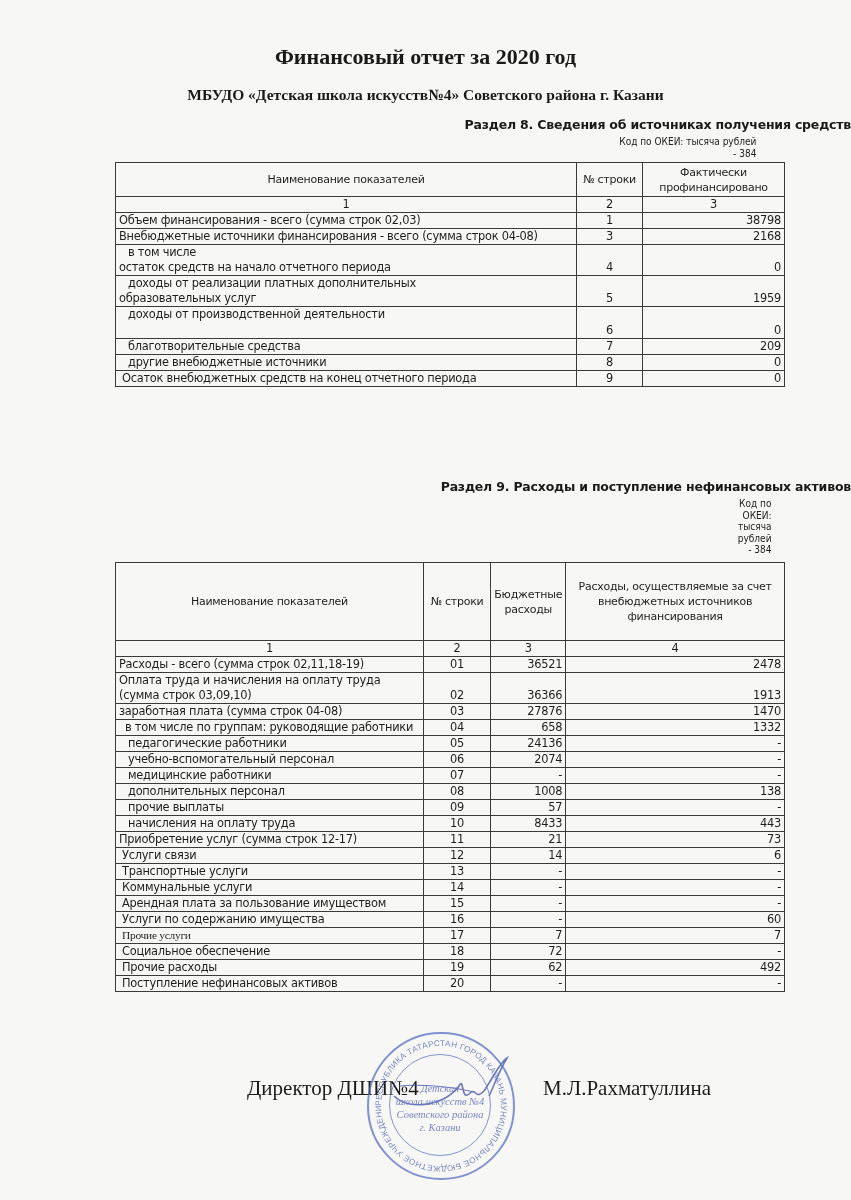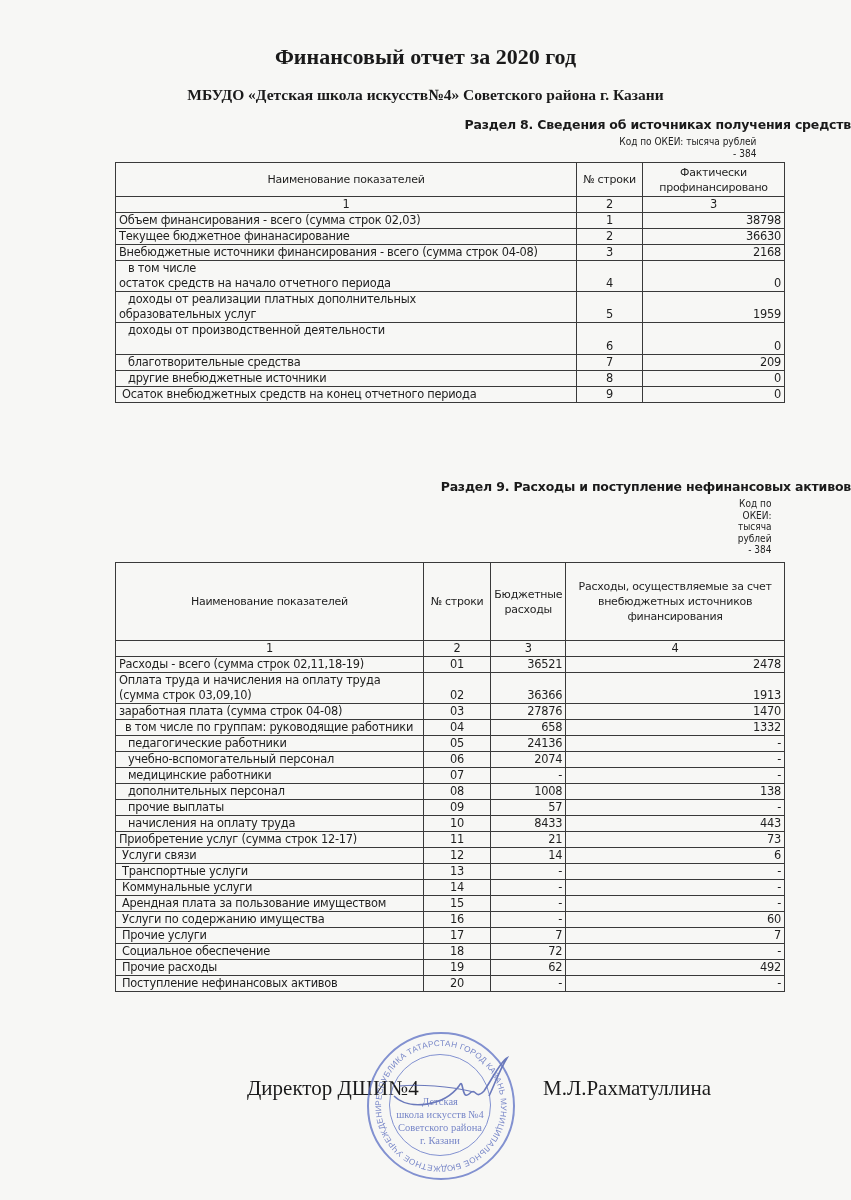--- a/index.html
+++ b/index.html
@@ -37,22 +37,22 @@
   }
   .stamp {
     position: absolute; left: 367px; top: 1032px; width: 144px; height: 144px; border-radius: 50%;
     border: 2px solid #5b6fc4; opacity: 0.75;
   }
   .stamp-inner {
     position: absolute; left: 20px; top: 20px; width: 100px; height: 100px; border-radius: 50%;
     border: 1.5px solid #5b6fc4;
   }
   .stamp-text {
-    position: absolute; left: 0; width: 100%; top: 40px; text-align: center; color: #4b5fb8;
-    font-family: "Liberation Serif", serif; font-size: 10.5px; line-height: 13px;
+    position: absolute; left: 0; width: 100%; top: 27px; text-align: center; color: #4b5fb8;
+    font-family: "Liberation Serif", serif; font-size: 10.5px; line-height: 13px; font-style: italic;
   }
   .stamp-ring {
     position: absolute; left: 0; top: 0; width: 144px; height: 144px;
   }
 </style>
 </head>
 <body>
 
 <div class="title">Финансовый отчет за 2020 год</div>
 <div class="subtitle">МБУДО «Детская школа искусств№4» Советского района г. Казани</div>
@@ -77,25 +77,20 @@
   </tr>
   <tr>
     <td class="c">1</td>
     <td class="c">2</td>
     <td class="c">3</td>
   </tr>
   <tr>
     <td>Объем финансирования - всего (сумма строк 02,03)</td>
     <td class="c">1</td>
     <td class="r">38798</td>
-  </tr>
-  <tr>
-    <td>Текущее бюджетное финанасирование</td>
-    <td class="c">2</td>
-    <td class="r">36630</td>
   </tr>
   <tr>
     <td>Внебюджетные источники финансирования - всего (сумма строк 04-08)</td>
     <td class="c">3</td>
     <td class="r">2168</td>
   </tr>
   <tr>
     <td>
       <div class="ind" style="padding-left:9px;">в том числе</div>
       <div>остаток средств на начало отчетного периода</div>
@@ -255,21 +250,21 @@
         <td class="r">-</td>
         <td class="r">-</td>
       </tr>
       <tr>
         <td style="padding-left: 6px;">Услуги по содержанию имущества</td>
         <td class="c">16</td>
         <td class="r">-</td>
         <td class="r">60</td>
       </tr>
       <tr>
-        <td style="padding-left: 6px;">Прочие услуги</td>
+        <td style="padding-left: 6px; font-family: Liberation Serif, serif;">Прочие услуги</td>
         <td class="c">17</td>
         <td class="r">7</td>
         <td class="r">7</td>
       </tr>
       <tr>
         <td style="padding-left: 6px;">Социальное обеспечение</td>
         <td class="c">18</td>
         <td class="r">72</td>
         <td class="r">-</td>
       </tr>

